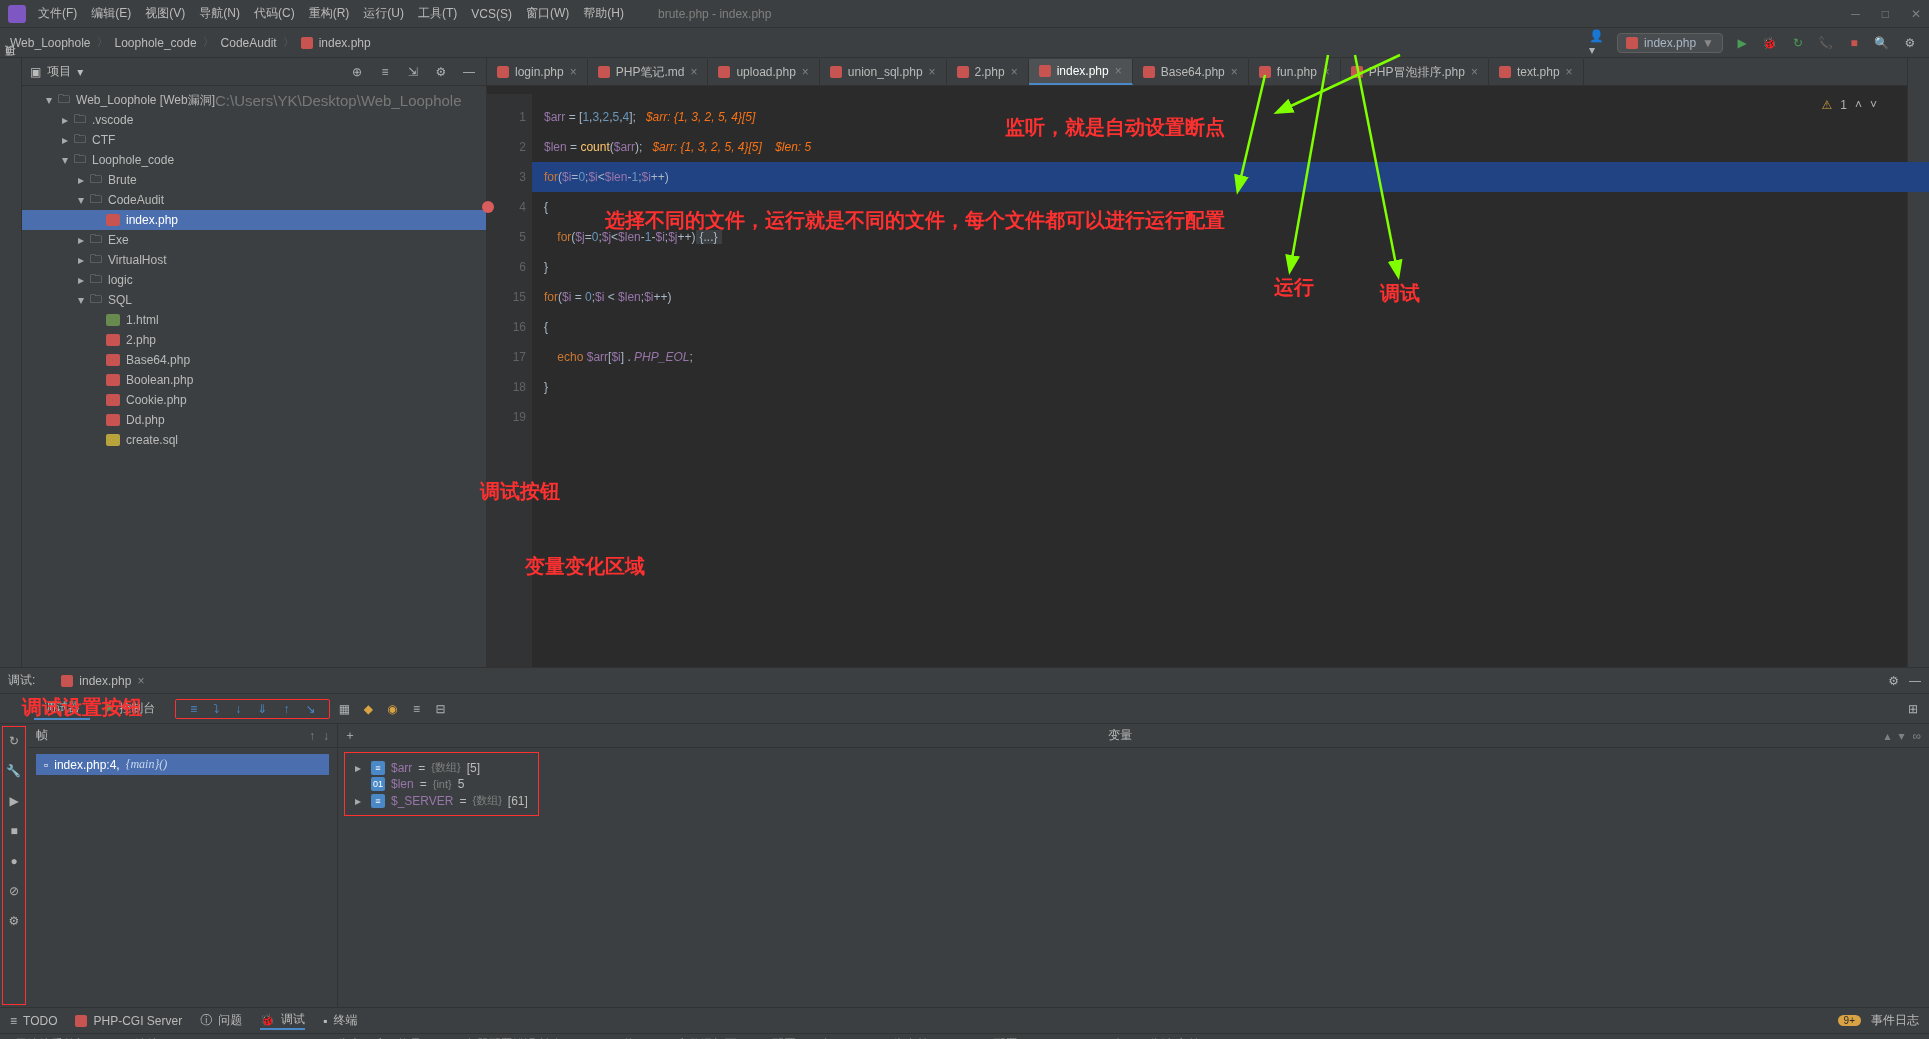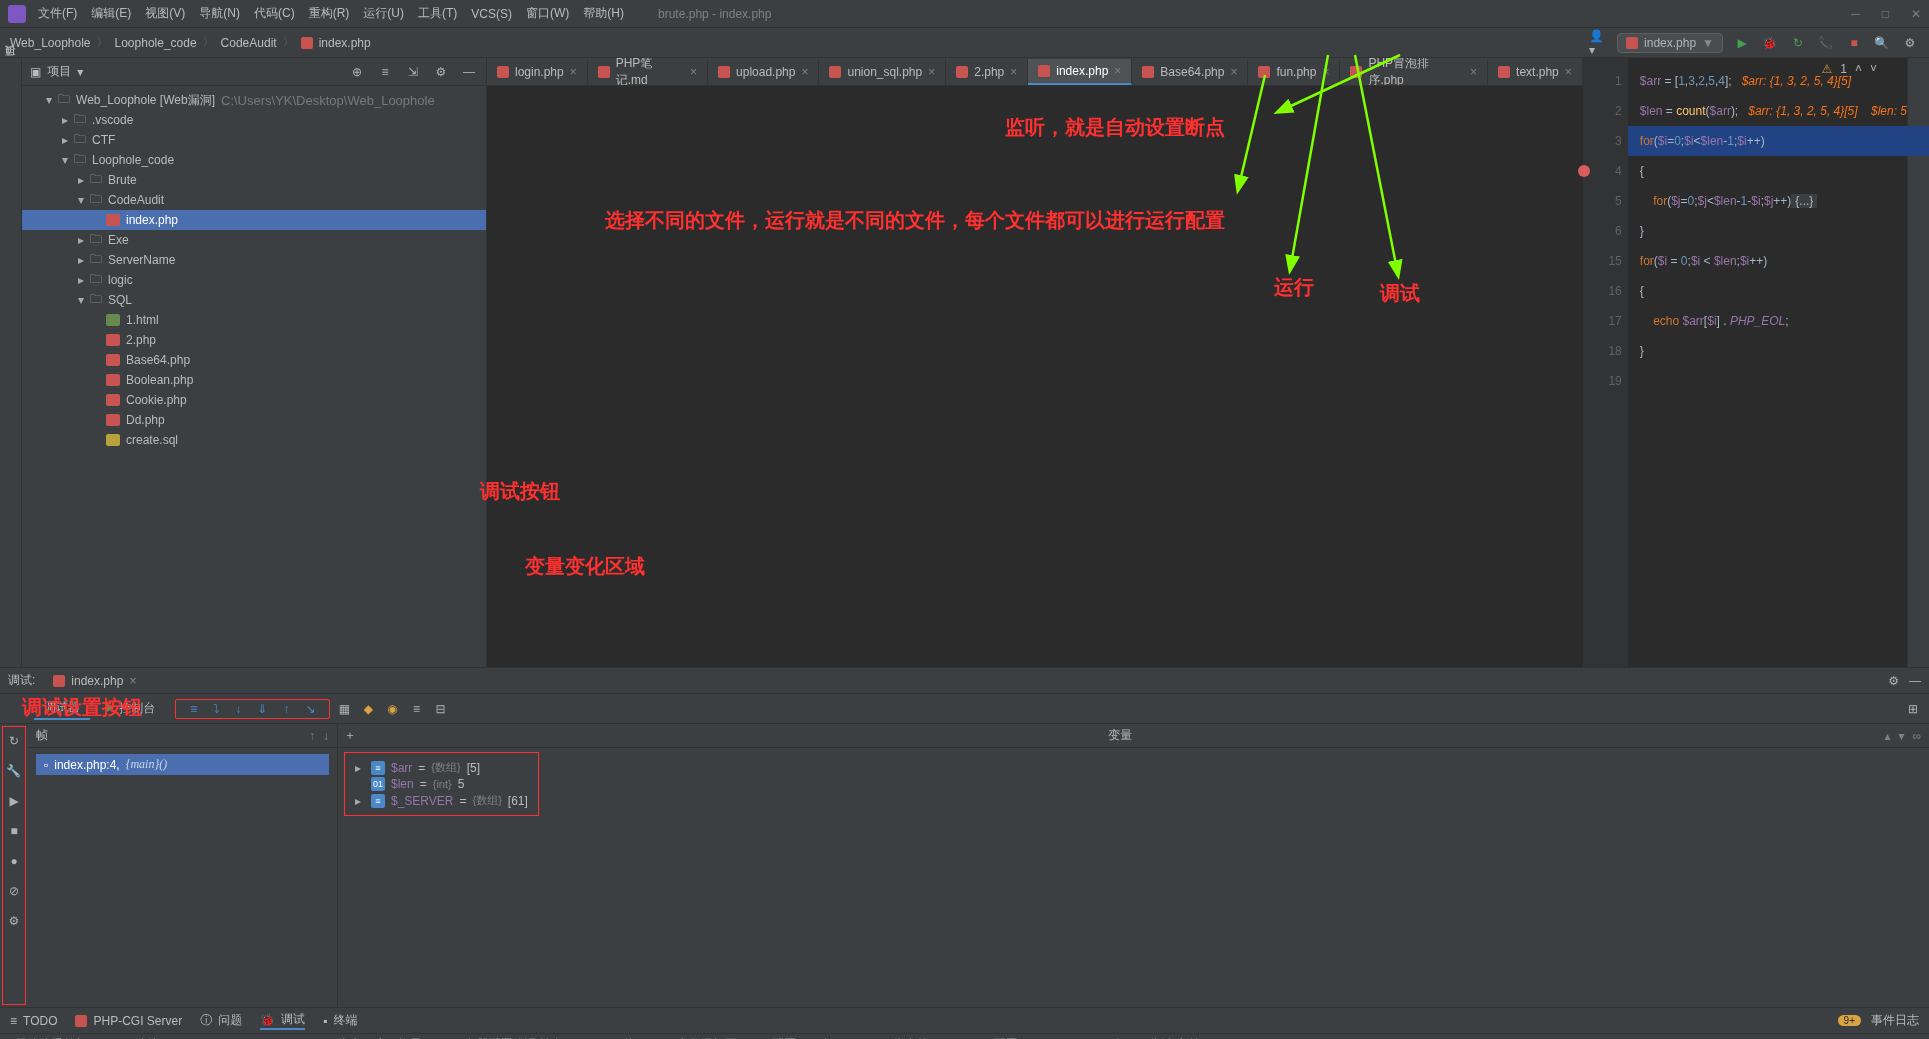--- a/index.html
+++ b/index.html
@@ -26,23 +26,23 @@
 .project-header .title { color:#bbbbbb; display:flex; align-items:center; gap:6px; }
 .project-header .tools { margin-left:auto; display:flex; gap:10px; color:#afb1b3; }
 .tree { flex:1; overflow:auto; padding:4px 0; }
 .tree-node { display:flex; align-items:center; height:20px; padding:0 8px; color:#bbbbbb; cursor:pointer; }
 .tree-node.selected { background:#4b6eaf; color:#fff; }
 .tree-node .arrow { width:12px; display:inline-block; color:#aaa; }
 .tree-node .folder-ico { color:#a9a9a9; margin-right:6px; }
 .tree-node .file-ico { margin-right:6px; width:14px; height:12px; background:#688a4f; border-radius:2px; display:inline-block; }
 .tree-node .php-fi { background:#c75450; }
 .tree-node .sql-fi { background:#b8a23c; }
-.tree-node .hint { color:#787878; margin-left:6px; font-size:13px; }
-
-.editor-area { flex:1; display:flex; flex-direction:row; background:#2b2b2b; }
+.tree-node .hint { color:#787878; font-size:15px; }
+
+.editor-area { flex:1; display:flex; flex-direction:column; background:#2b2b2b;gap:8px; }
 .editor-tabs { height:28px; background:#3c3f41; display:flex; align-items:flex-end; border-bottom:1px solid #323232; overflow:hidden; }
 .ed-tab { height:26px; padding:0 10px; display:flex; align-items:center; gap:6px; color:#bbbbbb; border-right:1px solid #323232; cursor:pointer; }
 .ed-tab.active { background:#4e5254; border-bottom:2px solid #4a88c7; color:#fff; }
 .ed-tab .close { color:#808080; }
 .editor-body { flex:1; display:flex; position:relative; }
 .gutter { width:45px; background:#313335; color:#606366; text-align:right; padding:8px 6px 0 0; line-height:30px; font-family:Consolas,monospace; font-size:14px; }
 .gutter .bp-line { position:relative; }
 .gutter .bp { position:absolute; left:-5px; top:9px; width:12px; height:12px; background:#db5c5c; border-radius:50%; }
 .code { flex:1; padding:8px 0 0 12px; font-family:Consolas,monospace; font-size:15px; line-height:30px; position:relative; }
 .code-line { white-space:pre; }
@@ -50,21 +50,21 @@
 .k-tag { color:#cc7832; } .k-var { color:#9876aa; } .k-num { color:#6897bb; } .k-op { color:#a9b7c6; }
 .k-fn { color:#ffc66d; } .k-cmt { color:#f97316; font-style:italic; }
 .k-const { color:#9876aa; font-style:italic; }
 .annotation { position:absolute; color:#ff3030; font-size:20px; font-family:"SimSun",serif; font-weight:bold; z-index:50; }
 .right-stripe { width:22px; background:#3c3f41; border-left:1px solid #323232; }
 .inspection { position:absolute; right:30px; top:4px; display:flex; align-items:center; gap:8px; color:#afb1b3; }
 .warn-tri { color:#d9a343; }
 
 .bottom-panel { height:340px; background:#3c3f41; border-top:1px solid #323232; display:flex; flex-direction:column; }
 .bp-tabbar { height:26px; display:flex; align-items:center; padding:0 8px; border-bottom:1px solid #323232; }
-.bp-tabbar .left { display:flex; align-items:center; gap:10px;text-align:center; }
+.bp-tabbar .left { display:flex; align-items:center; gap:18px;text-align:center; }
 .bp-tabbar .tab-lbl { color:#bbbbbb; }
 .bp-tabbar .file-tab { display:flex; align-items:center; gap:6px; padding:2px 8px; color:#bbbbbb; }
 .bp-tabbar .tools { margin-left:auto; display:flex; gap:10px; color:#afb1b3; }
 
 .debug-toolbar { height:30px; display:flex; align-items:center; border-bottom:1px solid #323232; padding:0 6px; gap:4px; }
 .dbg-btn { width:20px; height:20px; display:flex; align-items:center; justify-content:center; color:#afb1b3; cursor:pointer; }
 .dbg-tab { padding:2px 10px; color:#bbbbbb; cursor:pointer; }
 .dbg-tab.active { border-bottom:2px solid #4a88c7; }
 .step-btns { display:flex; gap:8px; padding:0 10px; border:1.5px solid #ff3030; border-radius:2px; margin-left:6px; }
 .step-btn { color:#4a88c7; cursor:pointer; padding:2px 4px; }
@@ -203,21 +203,21 @@
           <span>index.php</span>
         </div>
         <div class="tree-node" style="padding-left: 56px;">
           <span class="arrow">▸</span>
           <span class="folder-ico">🗀</span>
           <span>Exe</span>
         </div>
         <div class="tree-node" style="padding-left: 56px;">
           <span class="arrow">▸</span>
           <span class="folder-ico">🗀</span>
-          <span>ServerName</span>
+          <span>VirtualHost</span>
         </div>
         <div class="tree-node" style="padding-left: 56px;">
           <span class="arrow">▸</span>
           <span class="folder-ico">🗀</span>
           <span>logic</span>
         </div>
         <div class="tree-node" style="padding-left: 56px;">
           <span class="arrow">▾</span>
           <span class="folder-ico">🗀</span>
           <span>SQL</span>

